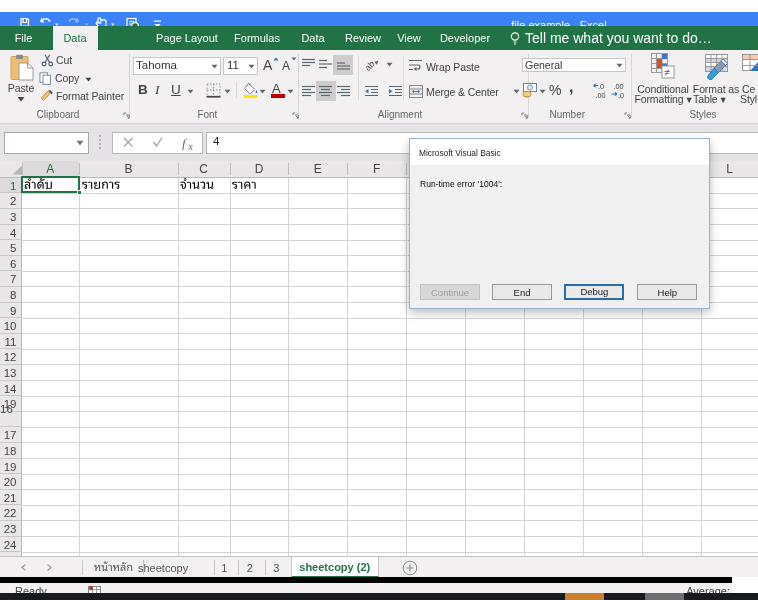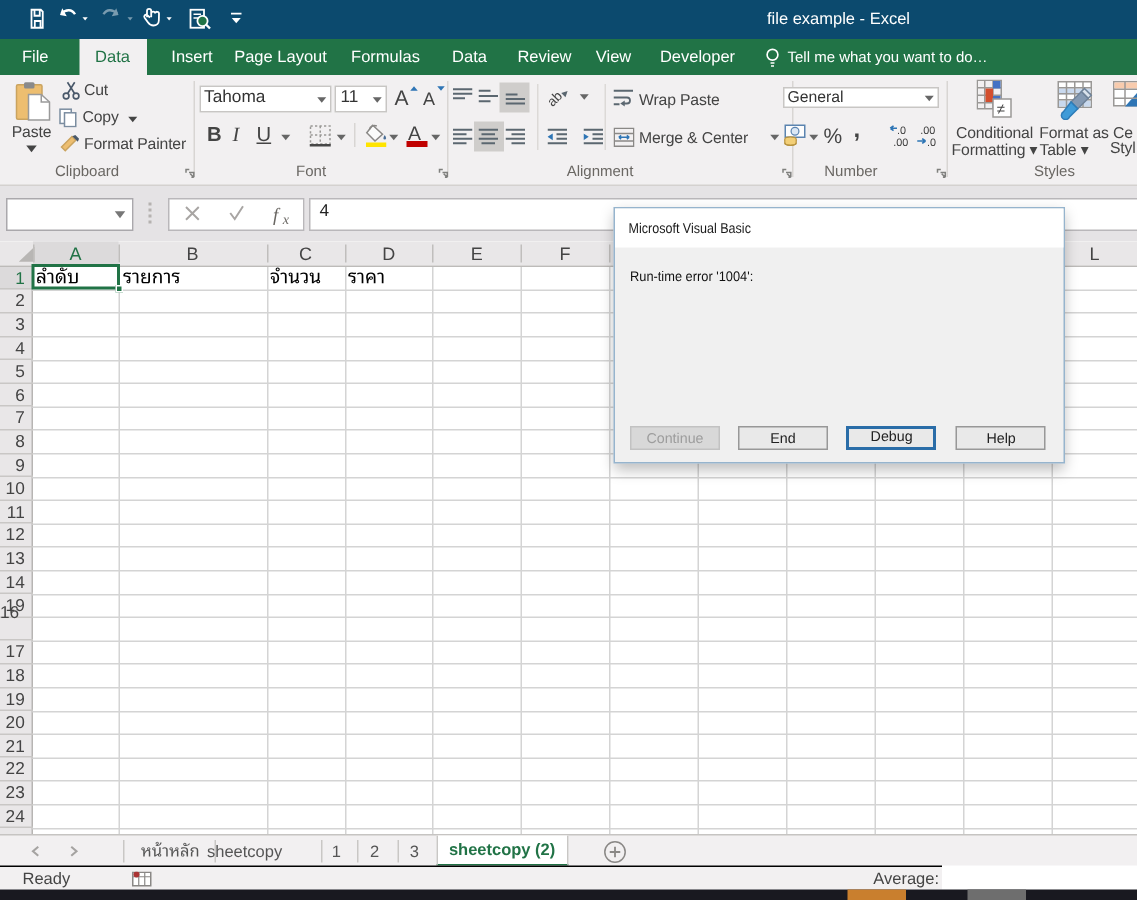--- a/index.html
+++ b/index.html
@@ -1,20 +1,20 @@
 <!DOCTYPE html>
 <html><head><meta charset="utf-8"><style>
 *{margin:0;padding:0;box-sizing:border-box}
 body{width:758px;height:600px;position:relative;overflow:hidden;
  font-family:"Liberation Sans",sans-serif;background:#fff}
 .abs{position:absolute}
 svg{display:block}
 .cmd{position:absolute;font-size:10.5px;color:#444;white-space:nowrap;letter-spacing:-0.1px}
 </style></head><body>
-<div class="abs" style="left:0;top:0;width:758px;height:26px;background:#0c4a6e">
+<div class="abs" style="left:0;top:12px;width:758px;height:26px;background:#3b82f6">
     <svg class="abs" style="left:14px;top:3px" width="180" height="20" viewBox="0 0 180 20">
 <g stroke="#fff" fill="none" stroke-width="1.2">
  <path d="M7 3.5h6.2l1.3 1.3V15.5H7z M9 3.5v4h3.5v-4 M9.2 11h3.8v4.5H9.2z"></path>
 </g>
 <g>
  <path d="M27 6 c3-3 7-3 9 0.5" stroke="#fff" fill="none" stroke-width="1.6"></path>
  <path d="M27.5 2.5 l-1.5 4.5 4.5 0.8z" fill="#fff"></path>
  <path d="M41 8.5 l3.5 0 -1.75 2.2z" fill="#fff"></path>
 </g>
 <g opacity="0.45">
@@ -36,34 +36,33 @@
  <path d="M140 5.5h7v1.2h-7z"></path>
  <path d="M140.5 9 l6 0 -3 3.5z"></path>
 </g>
 </svg>
     <div class="abs" style="left:459px;top:0;width:200px;height:26px;line-height:26px;text-align:center;color:#fff;font-size:11px">file example - Excel</div>
   </div>
 <div class="abs" style="left:0;top:26px;width:758px;height:24px;background:#217346">
     <div class="abs" style="left:52.5px;top:0;width:45px;height:24px;background:#f2f0f1"></div>
     <div class="abs" style="left:-36.5px;top:0;width:120px;height:24px;line-height:25px;text-align:center;color:#fff;font-size:11px">File</div>
     <div class="abs" style="left:15px;top:0;width:120px;height:24px;line-height:25px;text-align:center;color:#217346;font-size:11px">Data</div>
-    <div class="abs" style="left:68px;top:0;width:120px;height:24px;line-height:25px;text-align:center;color:#fff;font-size:11px">Insert</div>
     <div class="abs" style="left:127px;top:0;width:120px;height:24px;line-height:25px;text-align:center;color:#fff;font-size:11px">Page Layout</div>
     <div class="abs" style="left:197px;top:0;width:120px;height:24px;line-height:25px;text-align:center;color:#fff;font-size:11px">Formulas</div>
     <div class="abs" style="left:253px;top:0;width:120px;height:24px;line-height:25px;text-align:center;color:#fff;font-size:11px">Data</div>
     <div class="abs" style="left:303px;top:0;width:120px;height:24px;line-height:25px;text-align:center;color:#fff;font-size:11px">Review</div>
     <div class="abs" style="left:349px;top:0;width:120px;height:24px;line-height:25px;text-align:center;color:#fff;font-size:11px">View</div>
     <div class="abs" style="left:405px;top:0;width:120px;height:24px;line-height:25px;text-align:center;color:#fff;font-size:11px">Developer</div>
     <svg class="abs" style="left:508px;top:5px" width="14" height="15" viewBox="0 0 14 15">
 <g stroke="#fff" fill="none" stroke-width="1.1">
 <circle cx="7" cy="5.5" r="3.6"></circle>
         <path d="M5.7 11h2.6 M6 13h2"></path>
       </g>
     </svg>
-    <div class="abs" style="left:525px;top:0;height:24px;line-height:25px;color:#fff;font-size:10px">Tell me what you want to do…</div>
+    <div class="abs" style="left:525px;top:0;height:24px;line-height:25px;color:#fff;font-size:14px">Tell me what you want to do…</div>
   </div>
 <div class="abs" style="left:0;top:50px;width:758px;height:74px;background:#f2f0f1;border-bottom:1px solid #d4d1cf"></div>
 <div class="abs" style="left:129.3px;top:54px;width:1px;height:64px;background:#d8d5d3"></div>
 <div class="abs" style="left:297.5px;top:54px;width:1px;height:64px;background:#d8d5d3"></div>
 <div class="abs" style="left:528px;top:54px;width:1px;height:64px;background:#d8d5d3"></div>
 <div class="abs" style="left:631.3px;top:54px;width:1px;height:64px;background:#d8d5d3"></div>
 <div class="abs" style="left:-2px;top:109px;width:120px;height:14px;text-align:center;font-size:10px;color:#6a6763">Clipboard</div>
 <div class="abs" style="left:147.4px;top:109px;width:120px;height:14px;text-align:center;font-size:10px;color:#6a6763">Font</div>
 <div class="abs" style="left:340px;top:109px;width:120px;height:14px;text-align:center;font-size:10px;color:#6a6763">Alignment</div>
 <div class="abs" style="left:507.29999999999995px;top:109px;width:120px;height:14px;text-align:center;font-size:10px;color:#6a6763">Number</div>
@@ -486,21 +485,21 @@
     <div class="abs" style="left:138px;top:0;width:80px;height:21px;line-height:22px;font-size:11px;color:#555">sheetcopy</div>
     <div class="abs" style="left:184.3px;top:0;width:80px;height:21px;line-height:22px;text-align:center;font-size:11px;color:#555">1</div>
     <div class="abs" style="left:209.8px;top:0;width:80px;height:21px;line-height:22px;text-align:center;font-size:11px;color:#555">2</div>
     <div class="abs" style="left:236.2px;top:0;width:80px;height:21px;line-height:22px;text-align:center;font-size:11px;color:#555">3</div>
     <div class="abs" style="left:291px;top:0;width:87.5px;height:21px;background:#fff;border-left:1px solid #c9c7c5;border-right:1px solid #c9c7c5;border-bottom:2px solid #217346;line-height:21px;text-align:center;font-size:11px;font-weight:bold;color:#217346">sheetcopy (2)</div>
     <svg class="abs" style="left:402px;top:3px" width="16" height="16" viewBox="0 0 16 16">
 <circle cx="8" cy="8" r="6.8" stroke="#8a8886" fill="none" stroke-width="1"></circle>
 <path d="M8 4.5v7 M4.5 8h7" stroke="#8a8886" stroke-width="1.2"></path>
     </svg>
   </div>
-<div class="abs" style="left:0;top:577px;width:628px;height:16px;background:#f2f0f1;border-top:1px solid #000000">
+<div class="abs" style="left:0;top:577px;width:732px;height:16px;background:#f2f0f1;border-top:6px solid #000000">
     <div class="abs" style="left:15px;top:0;height:16px;line-height:17px;font-size:11px;color:#444">Ready</div>
     <svg class="abs" style="left:88px;top:3px" width="14" height="11" viewBox="0 0 14 11">
 <rect x="0.5" y="0.5" width="12" height="9" fill="#fff" stroke="#8a8886"></rect>
 <path d="M0.5 3.5h12 M4.5 0.5v9 M8.5 0.5v9" stroke="#8a8886" stroke-width="0.8"></path>
 <circle cx="3" cy="2" r="2" fill="#a33"></circle>
     </svg>
     <div class="abs" style="right:2px;top:0;height:16px;line-height:17px;font-size:11px;color:#444">Average:</div>
   </div>
 <div class="abs" style="left:0;top:593px;width:758px;height:7px;background:#191920">
     <div class="abs" style="left:564.5px;top:0;width:39.5px;height:7px;background:#c97f2e"></div>

